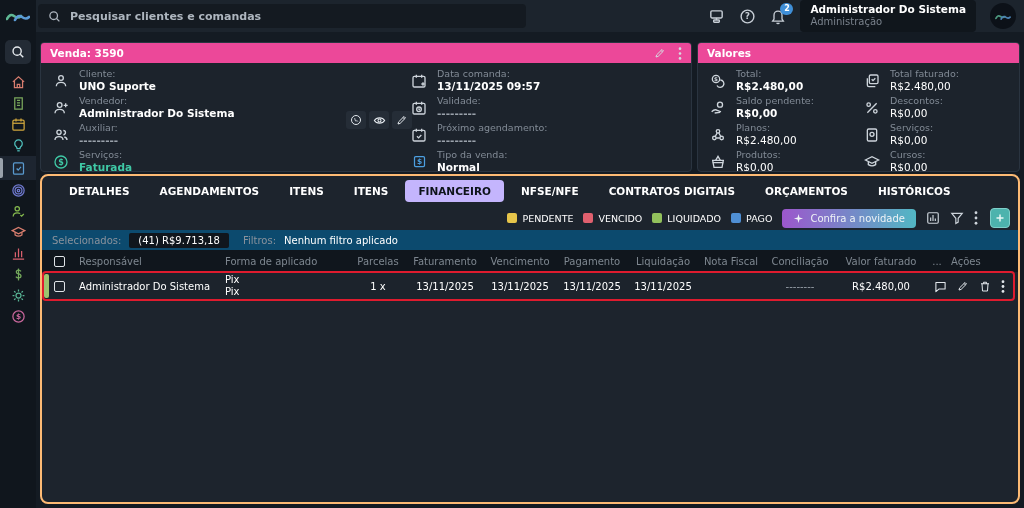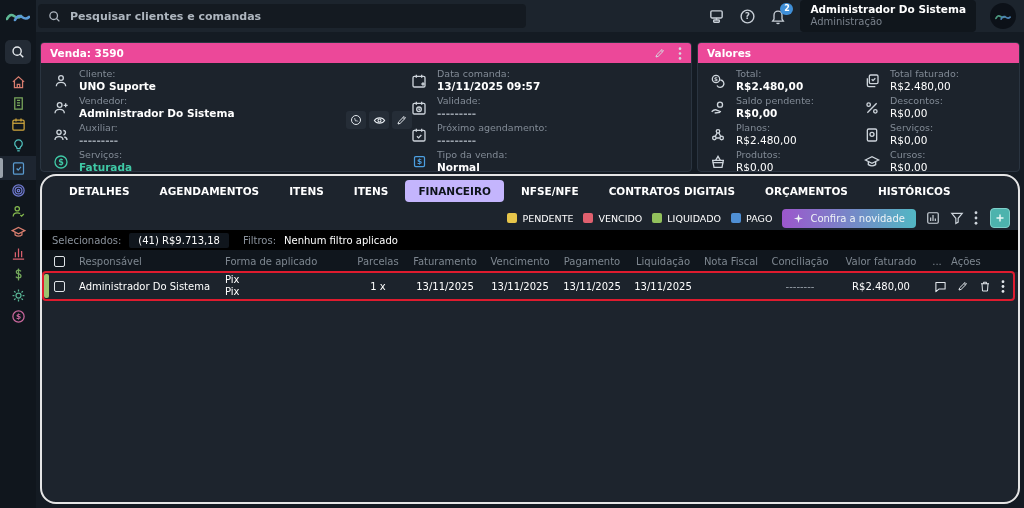--- a/index.html
+++ b/index.html
@@ -43,34 +43,34 @@
   .flabel { color:#828b96; font-size:9.5px; line-height:1.15; }
   .fvalue { color:#ffffff; font-size:10.5px; font-weight:bold; line-height:1.2; white-space:nowrap; }
   .fvalue.dim { color:#9aa2ab; }
   .fvalue.teal { color:#3fc8a5; }
   .fvalue.normal { font-weight:normal; }
 
   .mini-btns { position:absolute; left:305px; top:68px; display:flex; gap:3px; }
   .mini-btn { width:20px; height:18px; background:#252d37; border-radius:3px; display:flex; align-items:center; justify-content:center; color:#e3e8ed; cursor:pointer; }
 
   
-  .content { position:absolute; left:40px; top:174px; width:980px; height:330px; background:#1d242d; border:2px solid #e5e5e5; border-radius:16px; overflow:hidden; }
+  .content { position:absolute; left:40px; top:174px; width:980px; height:330px; background:#1d242d; border:2px solid #fdba74; border-radius:8px; overflow:hidden; }
   .tabs { height:30px; display:flex; align-items:center; padding-left:14px; gap:4px; }
   .tab { color:#ffffff; font-size:10.5px; font-weight:bold; padding:5px 13px; border-radius:4px; cursor:pointer; white-space:nowrap; }
   .tab.active { background:#c4b5fd; color:#0d1319; }
 
   .legendbar { height:24px; display:flex; align-items:center; justify-content:flex-end; padding-right:8px; gap:10px; }
   .lg-item { display:flex; align-items:center; gap:5px; }
   .lg-sq { width:10px; height:10px; border-radius:2px; }
   .lg-txt { color:#ffffff; font-size:9.5px; font-weight:normal; }
   .novidade { display:flex; align-items:center; gap:6px; background:linear-gradient(90deg,#9c57cc,#52b7c4); color:#eef3f6; font-size:10px; padding:4px 11px; border-radius:4px; cursor:pointer; border:none; font-family:inherit; }
   .bar-ic { color:#cdd4db; cursor:pointer; }
   .plus-btn { width:20px; height:20px; background:#4db3ad; border:1px solid #7fd0ca; border-radius:4px; color:#0f3a3a; display:flex; align-items:center; justify-content:center; cursor:pointer; margin-left:2px; }
 
-  .selbar { height:20px; background:#000000; display:flex; align-items:center; padding-left:10px; gap:8px; font-size:10px; }
+  .selbar { height:20px; background:#0c4a6e; display:flex; align-items:center; padding-left:10px; gap:8px; font-size:10px; }
   .sel-lab { color:#8a929c; }
   .sel-badge { background:#10161d; color:#ffffff; padding:2px 9px; border-radius:2px; }
   .sel-val { color:#ffffff; }
 
   .thead { height:22px; background:#10161d; display:flex; align-items:center; font-size:10px; color:#7e8790; }
   .trow { height:28px; display:flex; align-items:center; font-size:10px; color:#ffffff; position:relative; background:#1c232c; }
   .col { flex:none; padding:0 3px; overflow:hidden; white-space:nowrap; }
   .c-chk { width:34px; display:flex; justify-content:center; }
   .c-resp { width:146px; }
   .c-forma { width:128px; }

